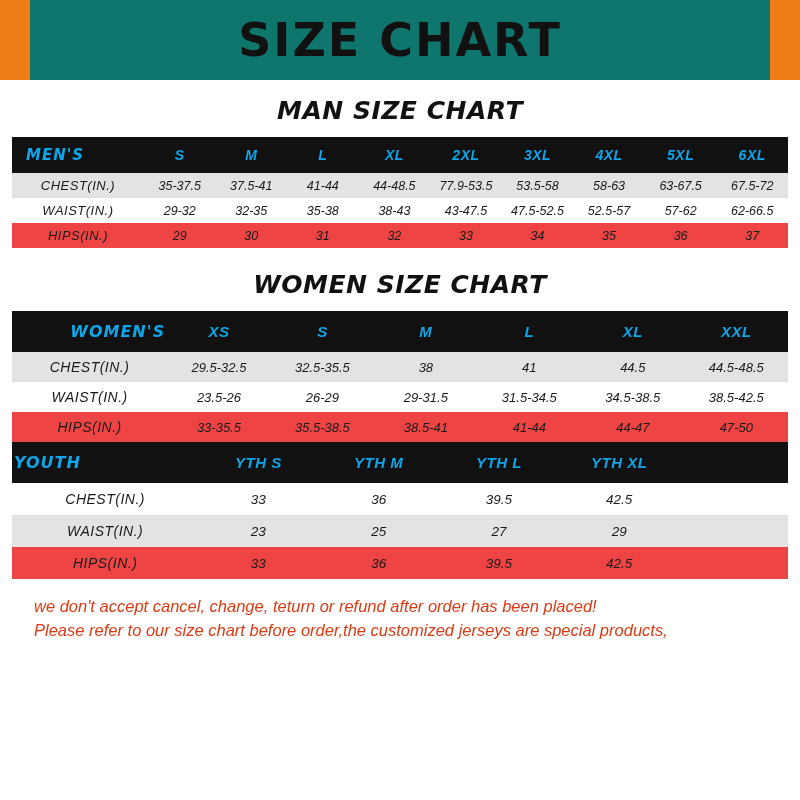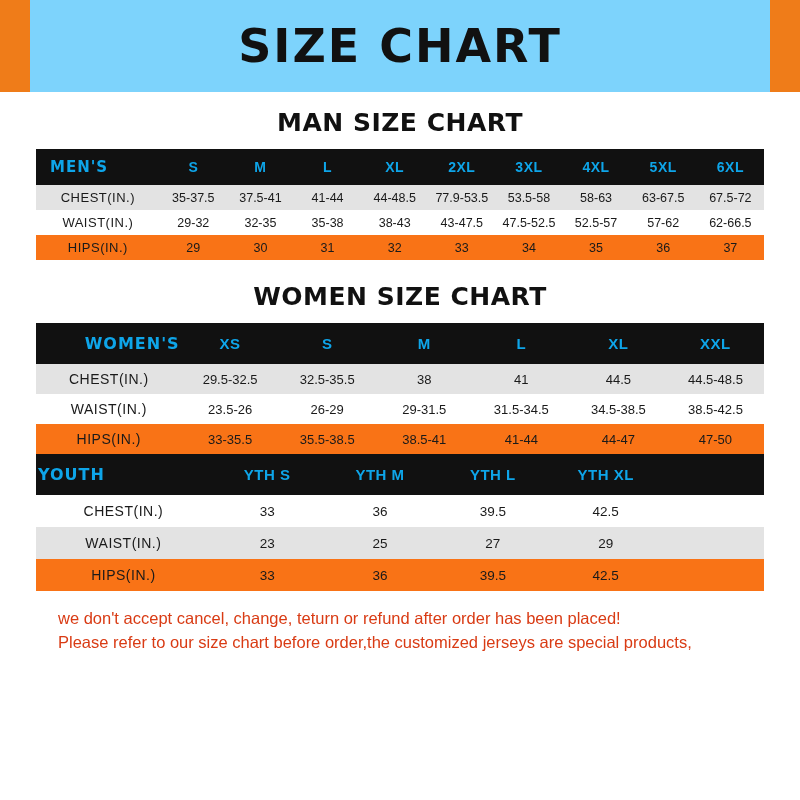--- a/index.html
+++ b/index.html
@@ -14,22 +14,22 @@
   #page {
     position: relative;
     width: 800px;
     height: 800px;
     background: #ffffff;
     overflow: hidden;
   }
   
   .header-band {
     position: relative;
-    height: 92px;
-    background: #7dd3fc;
+    height: 80px;
+    background: #0f766e;
     display: flex;
     align-items: center;
     justify-content: center;
   }
   .header-band .side {
     position: absolute;
     top: 0;
     bottom: 0;
     width: 30px;
     background: #ef7c19;
@@ -37,21 +37,22 @@
   .header-title {
     font-family: "DejaVu Sans", sans-serif;
     font-weight: bold;
     font-size: 46px;
     letter-spacing: 2px;
     color: #111111;
     line-height: 1;
     text-align: center;
   }
   .content {
-    padding: 0 36px;
+    padding: 0 12px;
+    font-style: italic;
   }
   .section-title {
     text-align: center;
     font-family: "DejaVu Sans", sans-serif;
     font-weight: bold;
     font-size: 25px;
     letter-spacing: 0.5px;
     color: #111111;
   }
   .t-man { margin: 16px 0 12px 0; }
@@ -87,21 +88,21 @@
     letter-spacing: 1px;
   }
   table.size-table tbody td.row-label {
     text-align: center;
     font-size: 13px;
     letter-spacing: 0.5px;
     color: #1a1a1a;
   }
   table.size-table tbody tr.band-light { background: #e3e3e3; }
   table.size-table tbody tr.band-white { background: #ffffff; }
-  table.size-table tbody tr.band-mid   { background: #f97316; }
+  table.size-table tbody tr.band-mid   { background: #ef4444; }
 
   
   #youth-table th, #youth-table td { font-size: 13.5px; padding: 8px 2px; }
   #youth-table thead th { font-size: 15px; padding: 11px 2px; }
   #youth-table thead th.row-label { font-size: 16px; }
   #youth-table tbody td.row-label { font-size: 14px; }
 
   
   #women-table th, #women-table td { font-size: 13px; padding: 7px 2px; }
   #women-table thead th { font-size: 15px; padding: 11px 2px; }

